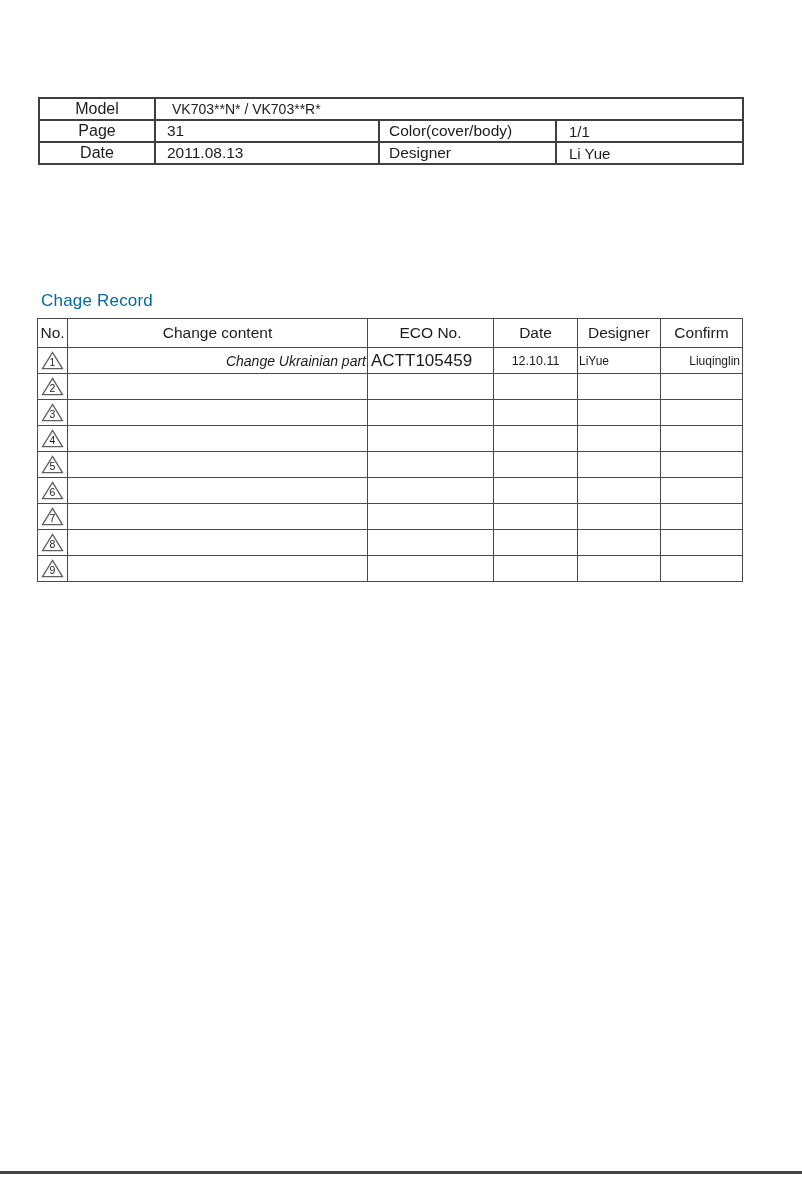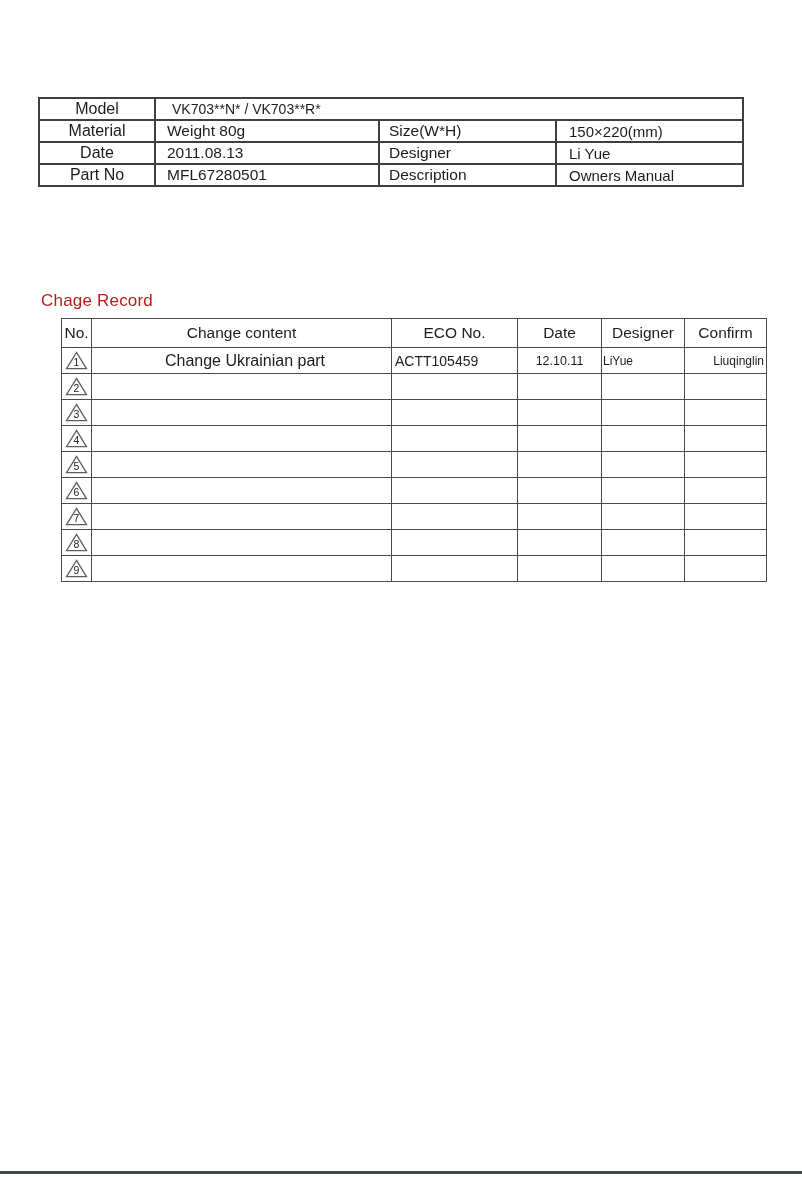--- a/index.html
+++ b/index.html
@@ -21,31 +21,31 @@
   #spec-table tr { height: 20px; }
   .spec-label  { font-size: 16px; text-align: center; }
   .spec-value  { font-size: 15.5px; padding-left: 11px; text-align: left; }
   .spec-label2 { font-size: 15.5px; padding-left: 9px; text-align: left; }
   .spec-value2 { font-size: 15px; padding-left: 12px; text-align: left; }
   .v-model { font-size: 14px; padding-left: 16px; }
 
   
   #cr-title {
     position: absolute; left: 41px; top: 291px;
-    font-size: 17px; color: #b91c1c; letter-spacing: 0.2px;
+    font-size: 17px; color: #0369a1; letter-spacing: 0.2px;
   }
   #cr-table-wrap { position: absolute; left: 37px; top: 318px; }
-  #cr-table { width: 705px; margin-left: 24px; }
+  #cr-table { width: 705px; }
   #cr-table td, #cr-table th { border: 1.5px solid #4a4a4a; }
   #cr-table thead tr { height: 29px; }
   #cr-table tbody tr { height: 26px; }
   #cr-table th { font-size: 15.5px; font-weight: 400; text-align: center; padding: 0; }
   .c-no       { text-align: center; vertical-align: middle; padding: 0; }
-  .c-content  { font-size: 16px; padding-left: 8px; text-align: center; }
-  .c-eco      { font-size: 14px; padding-left: 3px; text-align: left; }
+  .c-content  { font-size: 14px; padding-left: 8px; text-align: right; font-style: italic; }
+  .c-eco      { font-size: 17px; padding-left: 3px; text-align: left; }
   .c-date     { font-size: 12.5px; text-align: center; }
   .c-designer { font-size: 12px; }
   .c-confirm  { font-size: 12px; text-align: right; padding-right: 2px; padding-left: 16px; }
 
   .tri { display: inline-block; vertical-align: middle; }
   .tri path { fill: #ffffff; stroke: #5f5f5f; stroke-width: 1.4; }
   .tri text {
     font-size: 11px; fill: #222;
     text-anchor: middle;
     font-family: "Liberation Sans", "DejaVu Sans", sans-serif;
@@ -67,36 +67,30 @@
         <col style="width:224px">
         <col style="width:177px">
         <col style="width:187px">
     </colgroup>
     <tbody>
       <tr>
         <td class="spec-label">Model</td>
         <td class="spec-value v-model" colspan="3">VK703**N* / VK703**R*</td>
       </tr>
       <tr>
-        <td class="spec-label">Material</td>
-        <td class="spec-value">Weight 80g</td>
-        <td class="spec-label2">Size(W*H)</td>
-        <td class="spec-value2">150×220(mm)</td>
+        <td class="spec-label">Page</td>
+        <td class="spec-value">31</td>
+        <td class="spec-label2">Color(cover/body)</td>
+        <td class="spec-value2">1/1</td>
       </tr>
       <tr>
         <td class="spec-label">Date</td>
         <td class="spec-value">2011.08.13</td>
         <td class="spec-label2">Designer</td>
         <td class="spec-value2">Li Yue</td>
-      </tr>
-      <tr>
-        <td class="spec-label">Part No</td>
-        <td class="spec-value">MFL67280501</td>
-        <td class="spec-label2">Description</td>
-        <td class="spec-value2">Owners Manual</td>
       </tr>
     </tbody>
   </table>
 </div>
 
 <div id="cr-title">Chage Record</div>
 
 <div id="cr-table-wrap">
   <table id="cr-table">
     <colgroup>

